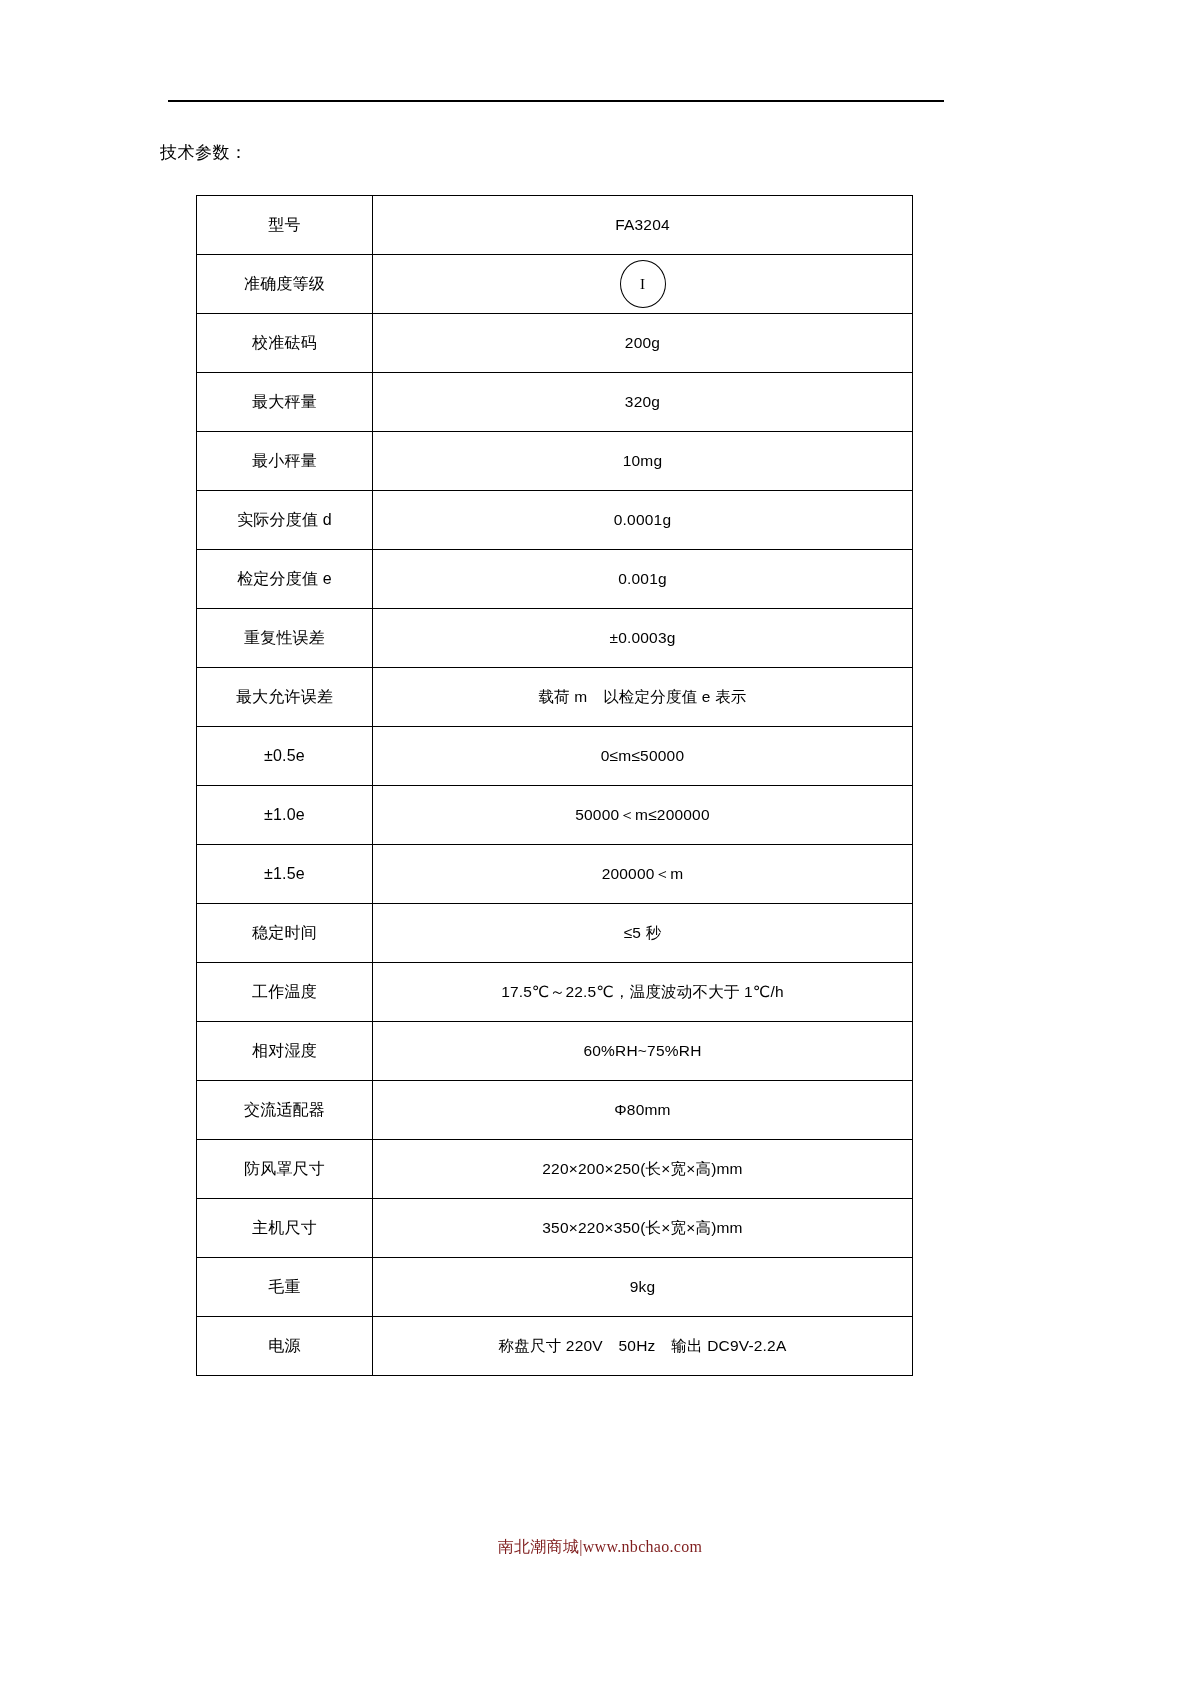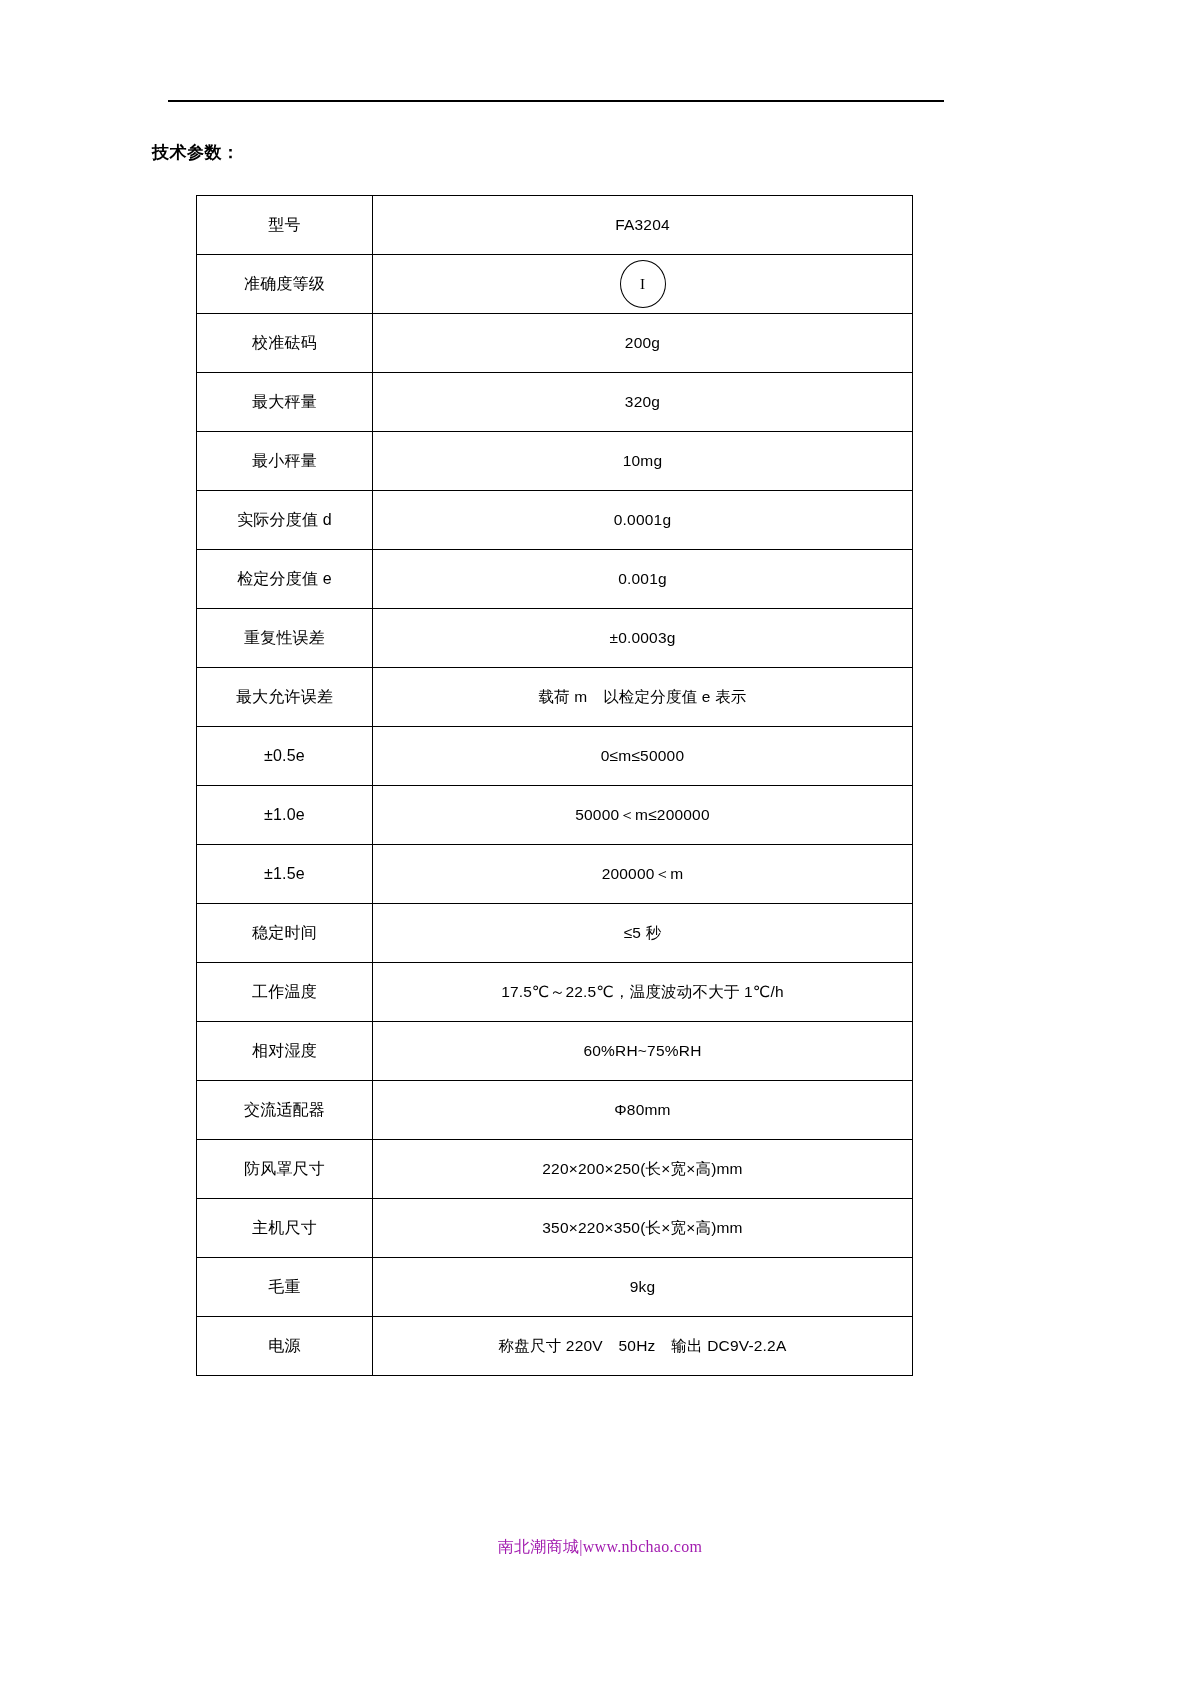--- a/index.html
+++ b/index.html
@@ -28,24 +28,24 @@
     left: 168px;
     top: 100px;
     width: 776px;
     height: 0;
     border-top: 2px solid #000000;
   }
 
   
   .section-title {
     position: absolute;
-    left: 152px;
+    left: 160px;
     top: 143px;
     font-size: 17px;
-    font-weight: bold;
+    font-weight: normal;
     letter-spacing: 0.5px;
     line-height: 1.2;
     white-space: nowrap;
     text-align: right;
   }
 
   
   .spec-table-wrap {
     position: absolute;
     left: 196px;
@@ -100,21 +100,21 @@
 
   
   .footer {
     position: absolute;
     left: 0;
     right: 0;
     top: 1537px;
     text-align: center;
     font-family: "Liberation Serif", "DejaVu Serif", serif;
     font-size: 16px;
-    color: #a21caf;
+    color: #7f1d1d;
     letter-spacing: 0.3px;
     white-space: nowrap;
   }
 </style>
 </head>
 <body>
 
 <div class="page">
 
   <div class="header-rule"></div>

